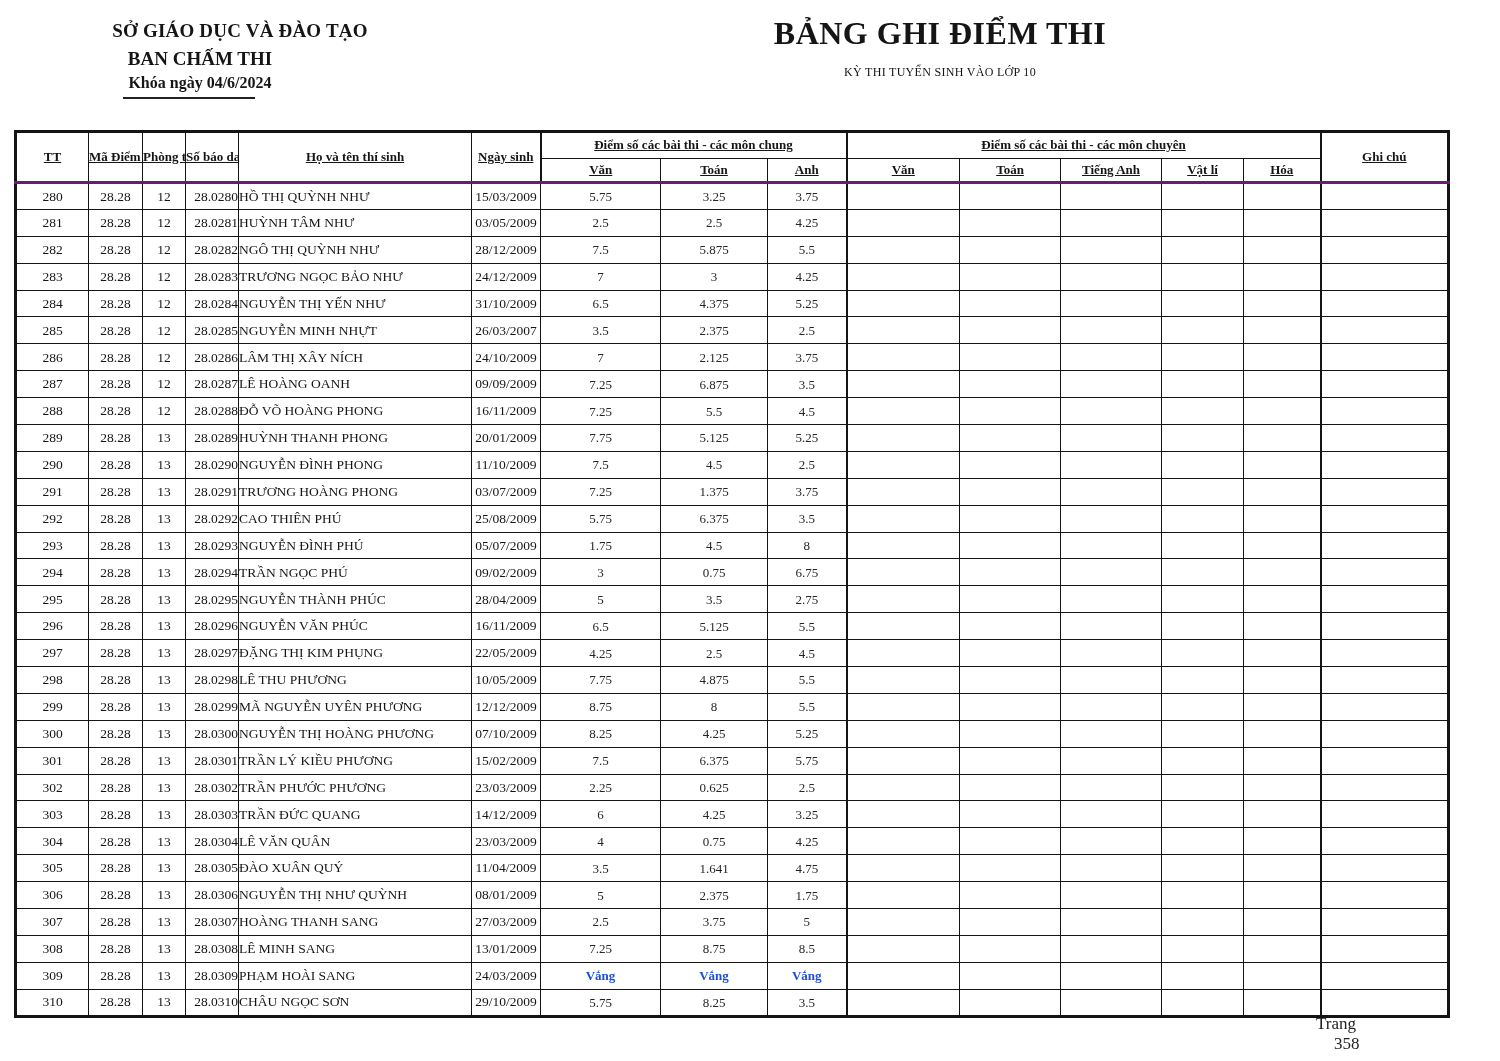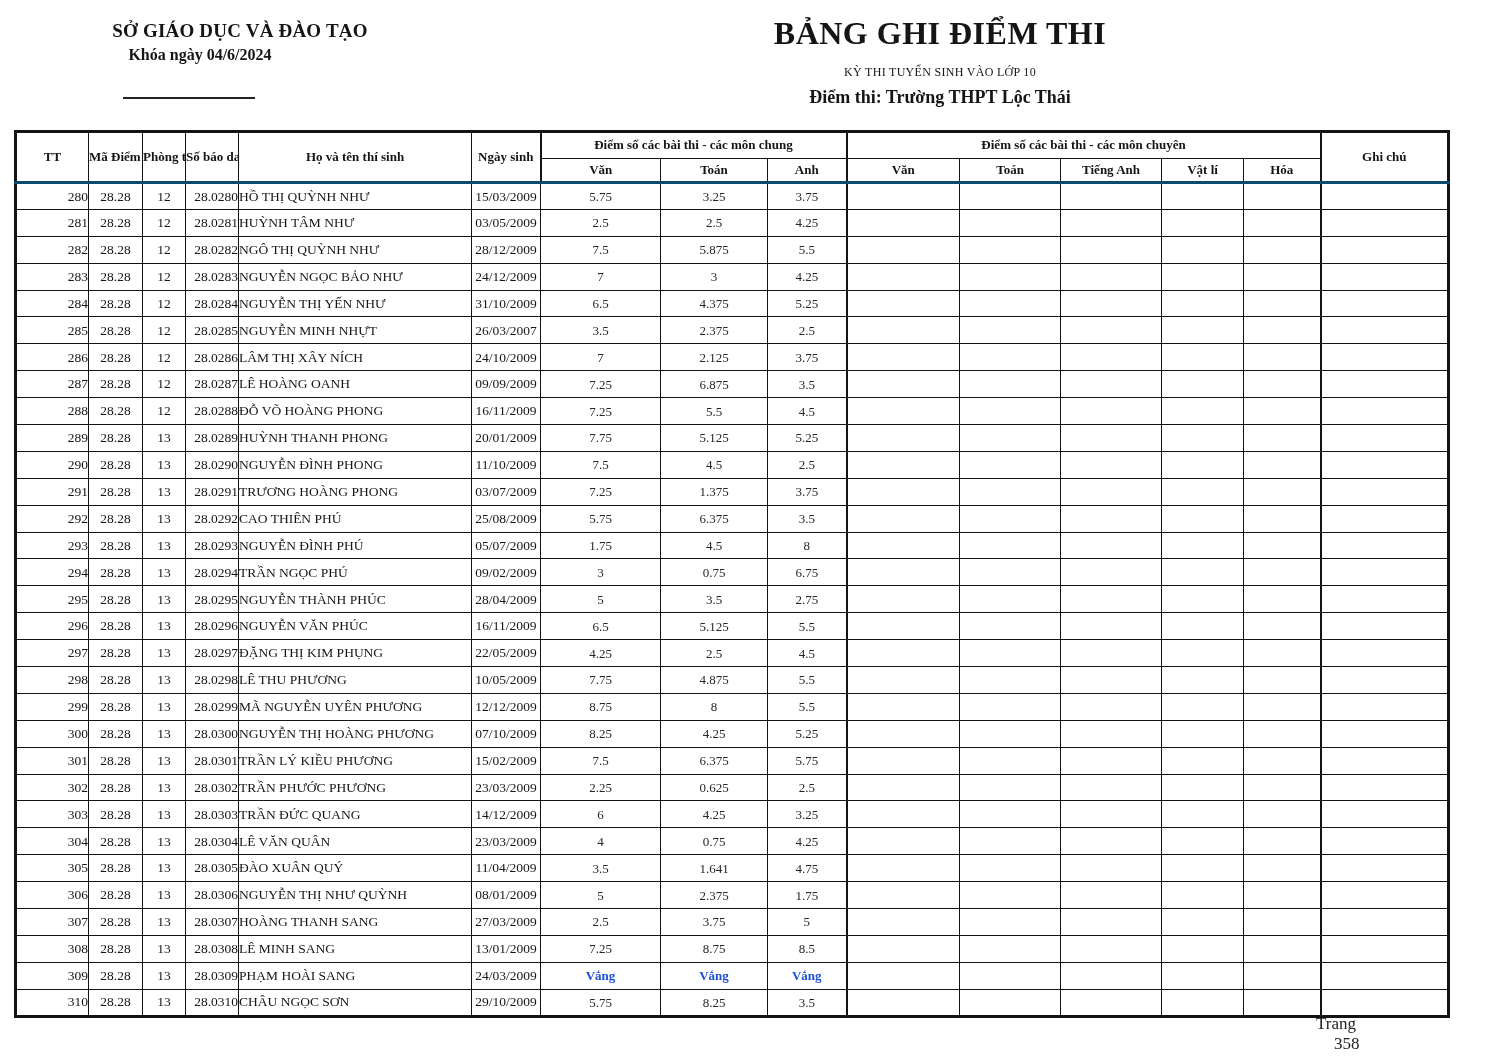--- a/index.html
+++ b/index.html
@@ -33,30 +33,30 @@
     border-collapse: collapse; table-layout: fixed;
     border: 3px solid #141414;
   }
   table.score th, table.score td {
     border: 1.5px solid #141414;
     padding: 0; margin: 0;
     overflow: hidden; white-space: nowrap;
   }
   thead tr.h1 { height: 27px; }
   thead tr.h2 { height: 24px; }
-  thead { border-bottom: 3px solid #0c4a6e; }
+  thead { border-bottom: 3px solid #701a75; text-decoration: underline; }
   thead th { font-size: 13px; font-weight: bold; text-align: center; line-height: 1.12; }
   th.wrap { white-space: pre-line; }
   th.group { border-bottom-width: 2px; }
   .sep-l { border-left-width: 2.5px !important; }
   .sep-l-thin { border-left-width: 2px !important; }
 
   tbody tr { height: 26.9px; }
   tbody td { font-size: 13.5px; line-height: 1; }
-  td.c-tt   { text-align: right; }
+  td.c-tt   { text-align: center; }
   td.c-ma   { text-align: center; }
   td.c-phong{ text-align: center; }
   td.c-sbd  { text-align: right; padding-right: 4px; }
   td.c-name { text-align: left; padding-left: 8px; }
   td.c-dob  { text-align: center; }
   td.c-score{ text-align: center; font-size: 13px; color: #262626; }
   td.absent { font-weight: bold; color: #1d4ed8; }
 
   
   .page-footer { position: absolute; left: 1316px; top: 1014px; font-size: 17px; color: #222; }
@@ -64,29 +64,29 @@
   .page-footer .num { margin-left: 18px; }
 </style>
 </head>
 <body>
 
 <div class="page">
 
   <div class="org-block">
     <div class="org-dept">SỞ GIÁO DỤC VÀ ĐÀO TẠO</div>
     <div class="org-sub">
+      <div class="org-board">BAN CHẤM THI</div>
       <div class="org-session">Khóa ngày 04/6/2024</div>
     </div>
   </div>
   <div class="org-rule"></div>
 
   <div class="title-block">
     <div class="title-main">BẢNG GHI ĐIỂM THI</div>
     <div class="title-exam">KỲ THI TUYỂN SINH VÀO LỚP 10</div>
-    <div class="title-venue">Điểm thi: Trường THPT Lộc Thái</div>
   </div>
 
   <table class="score">
     <colgroup>
       <col style="width:73px">
         <col style="width:54px">
         <col style="width:43px">
         <col style="width:53px">
       <col style="width:233px">
         <col style="width:69px">
@@ -176,21 +176,21 @@
           <td class="c-score"></td>
           <td class="c-score"></td>
           <td class="c-score"></td>
           <td class="c-note sep-l"></td>
         </tr>
         <tr>
           <td class="c-tt">283</td>
           <td class="c-ma">28.28</td>
           <td class="c-phong">12</td>
           <td class="c-sbd">28.0283</td>
-          <td class="c-name">NGUYỄN NGỌC BẢO NHƯ</td>
+          <td class="c-name">TRƯƠNG NGỌC BẢO NHƯ</td>
           <td class="c-dob">24/12/2009</td>
           <td class="c-score">7</td>
           <td class="c-score">3</td>
           <td class="c-score">4.25</td>
           <td class="c-score sep-l"></td>
           <td class="c-score"></td>
           <td class="c-score"></td>
           <td class="c-score"></td>
           <td class="c-score"></td>
           <td class="c-note sep-l"></td>

